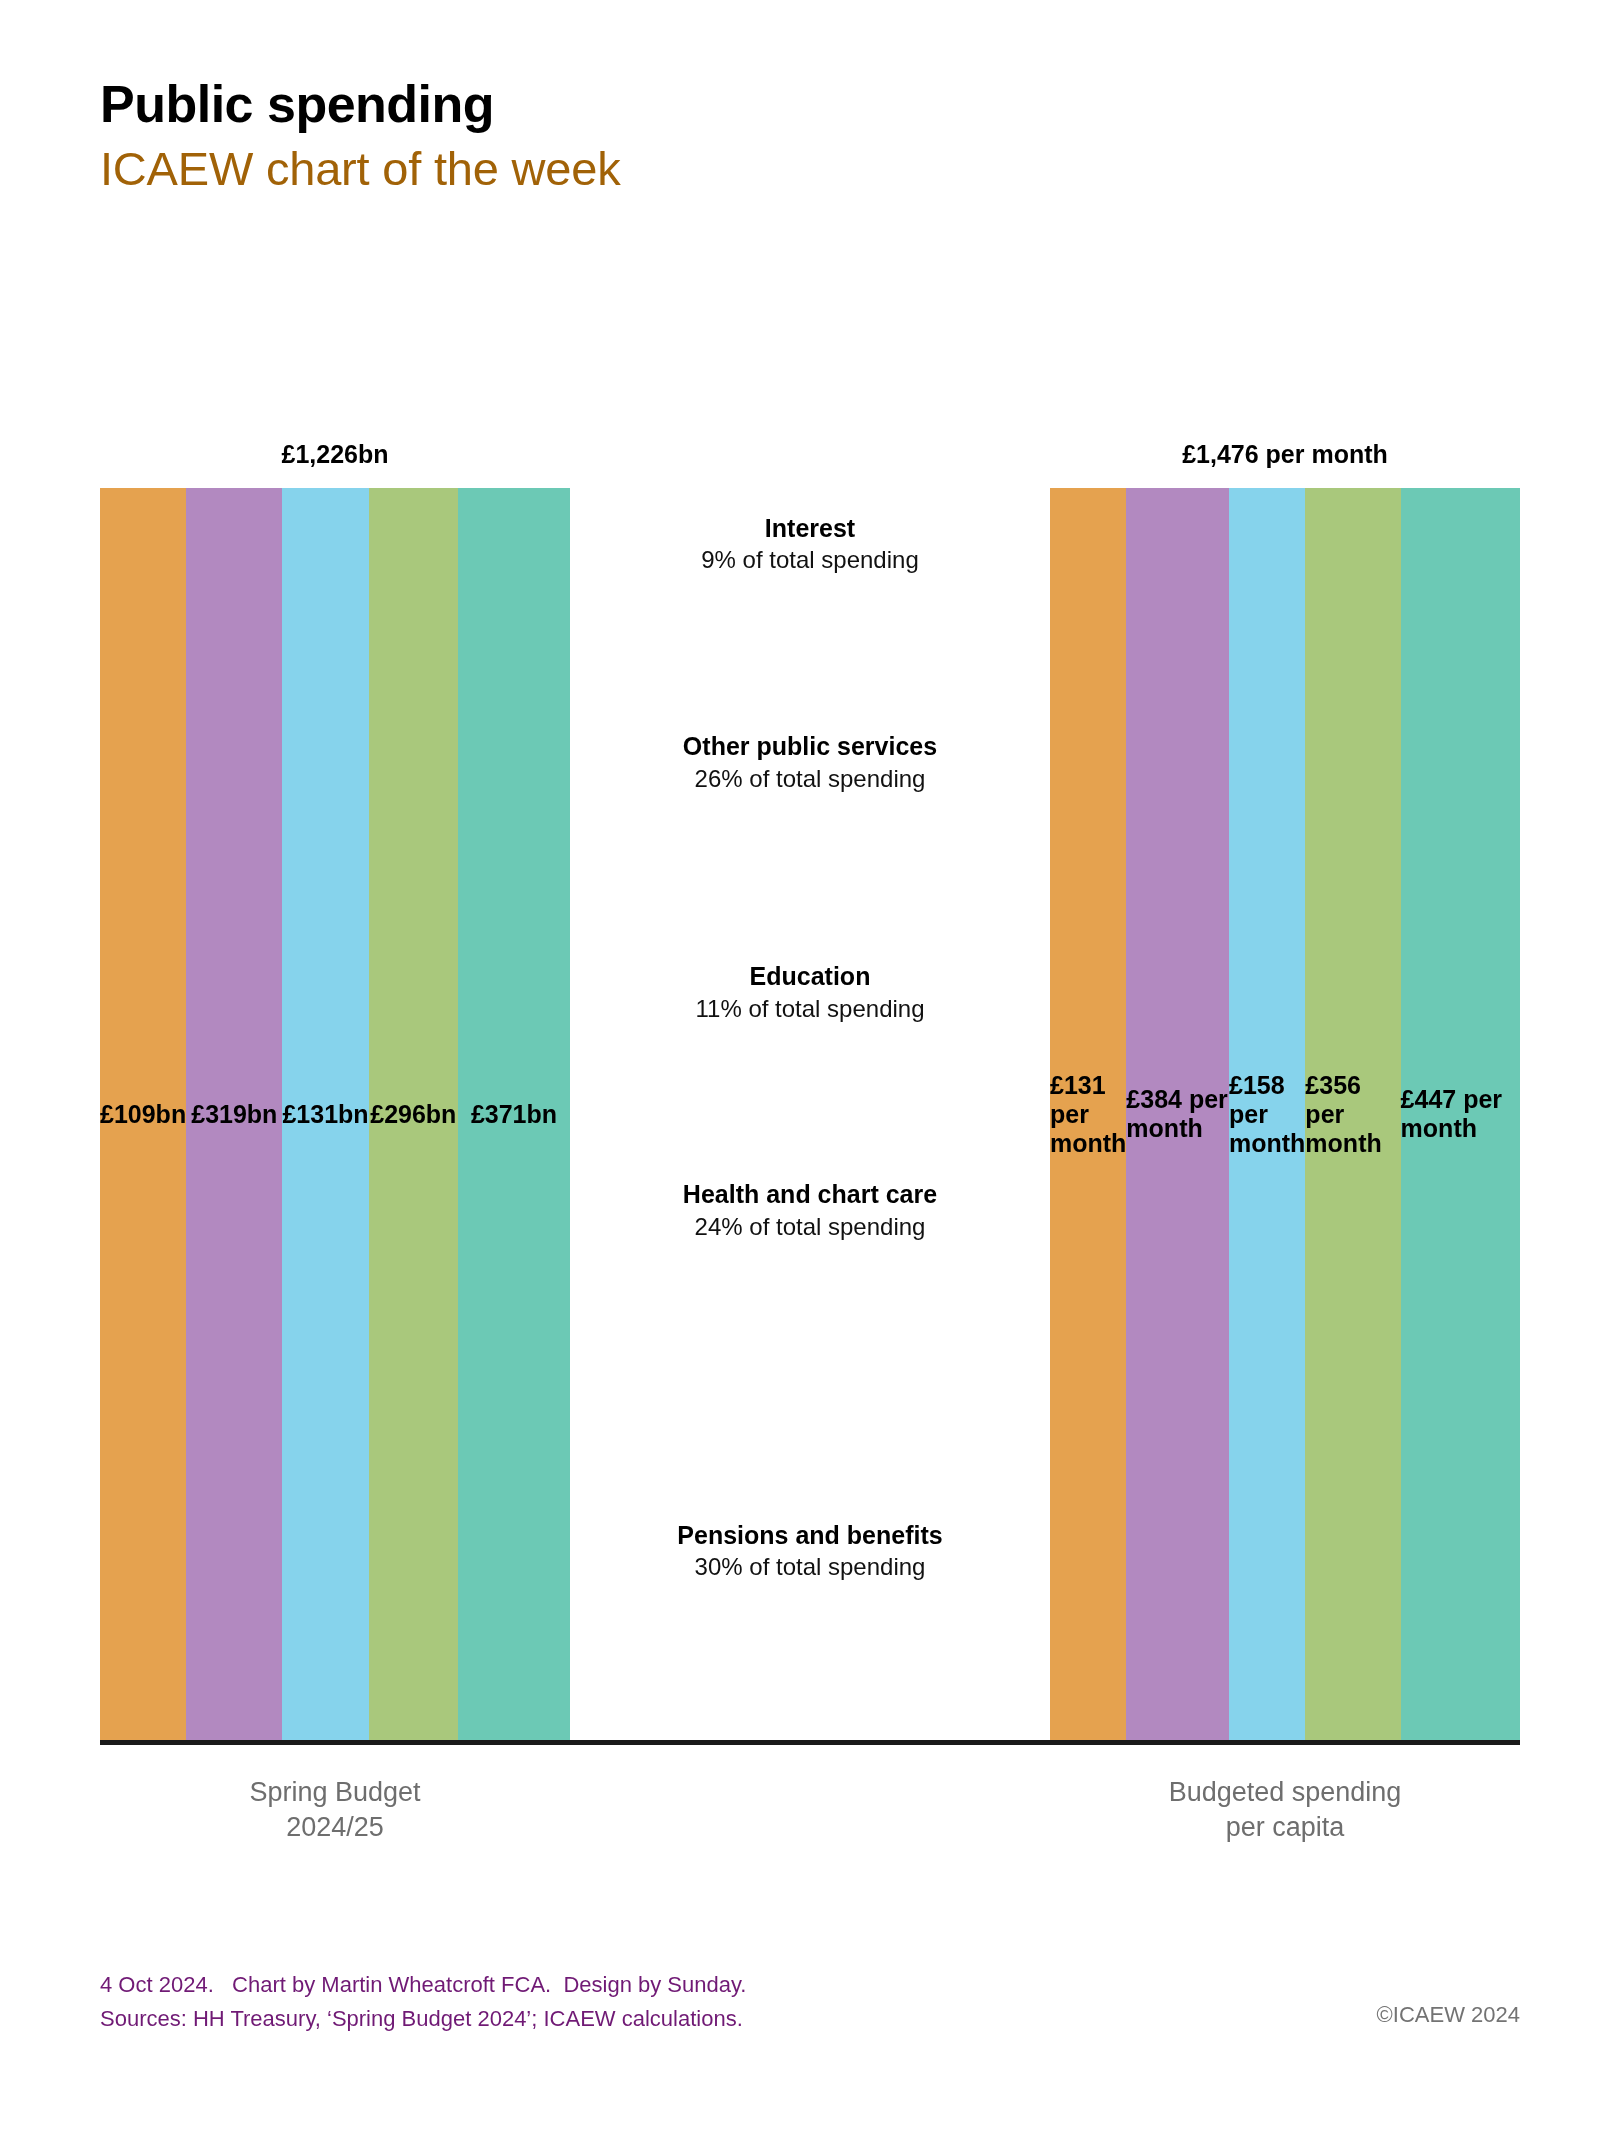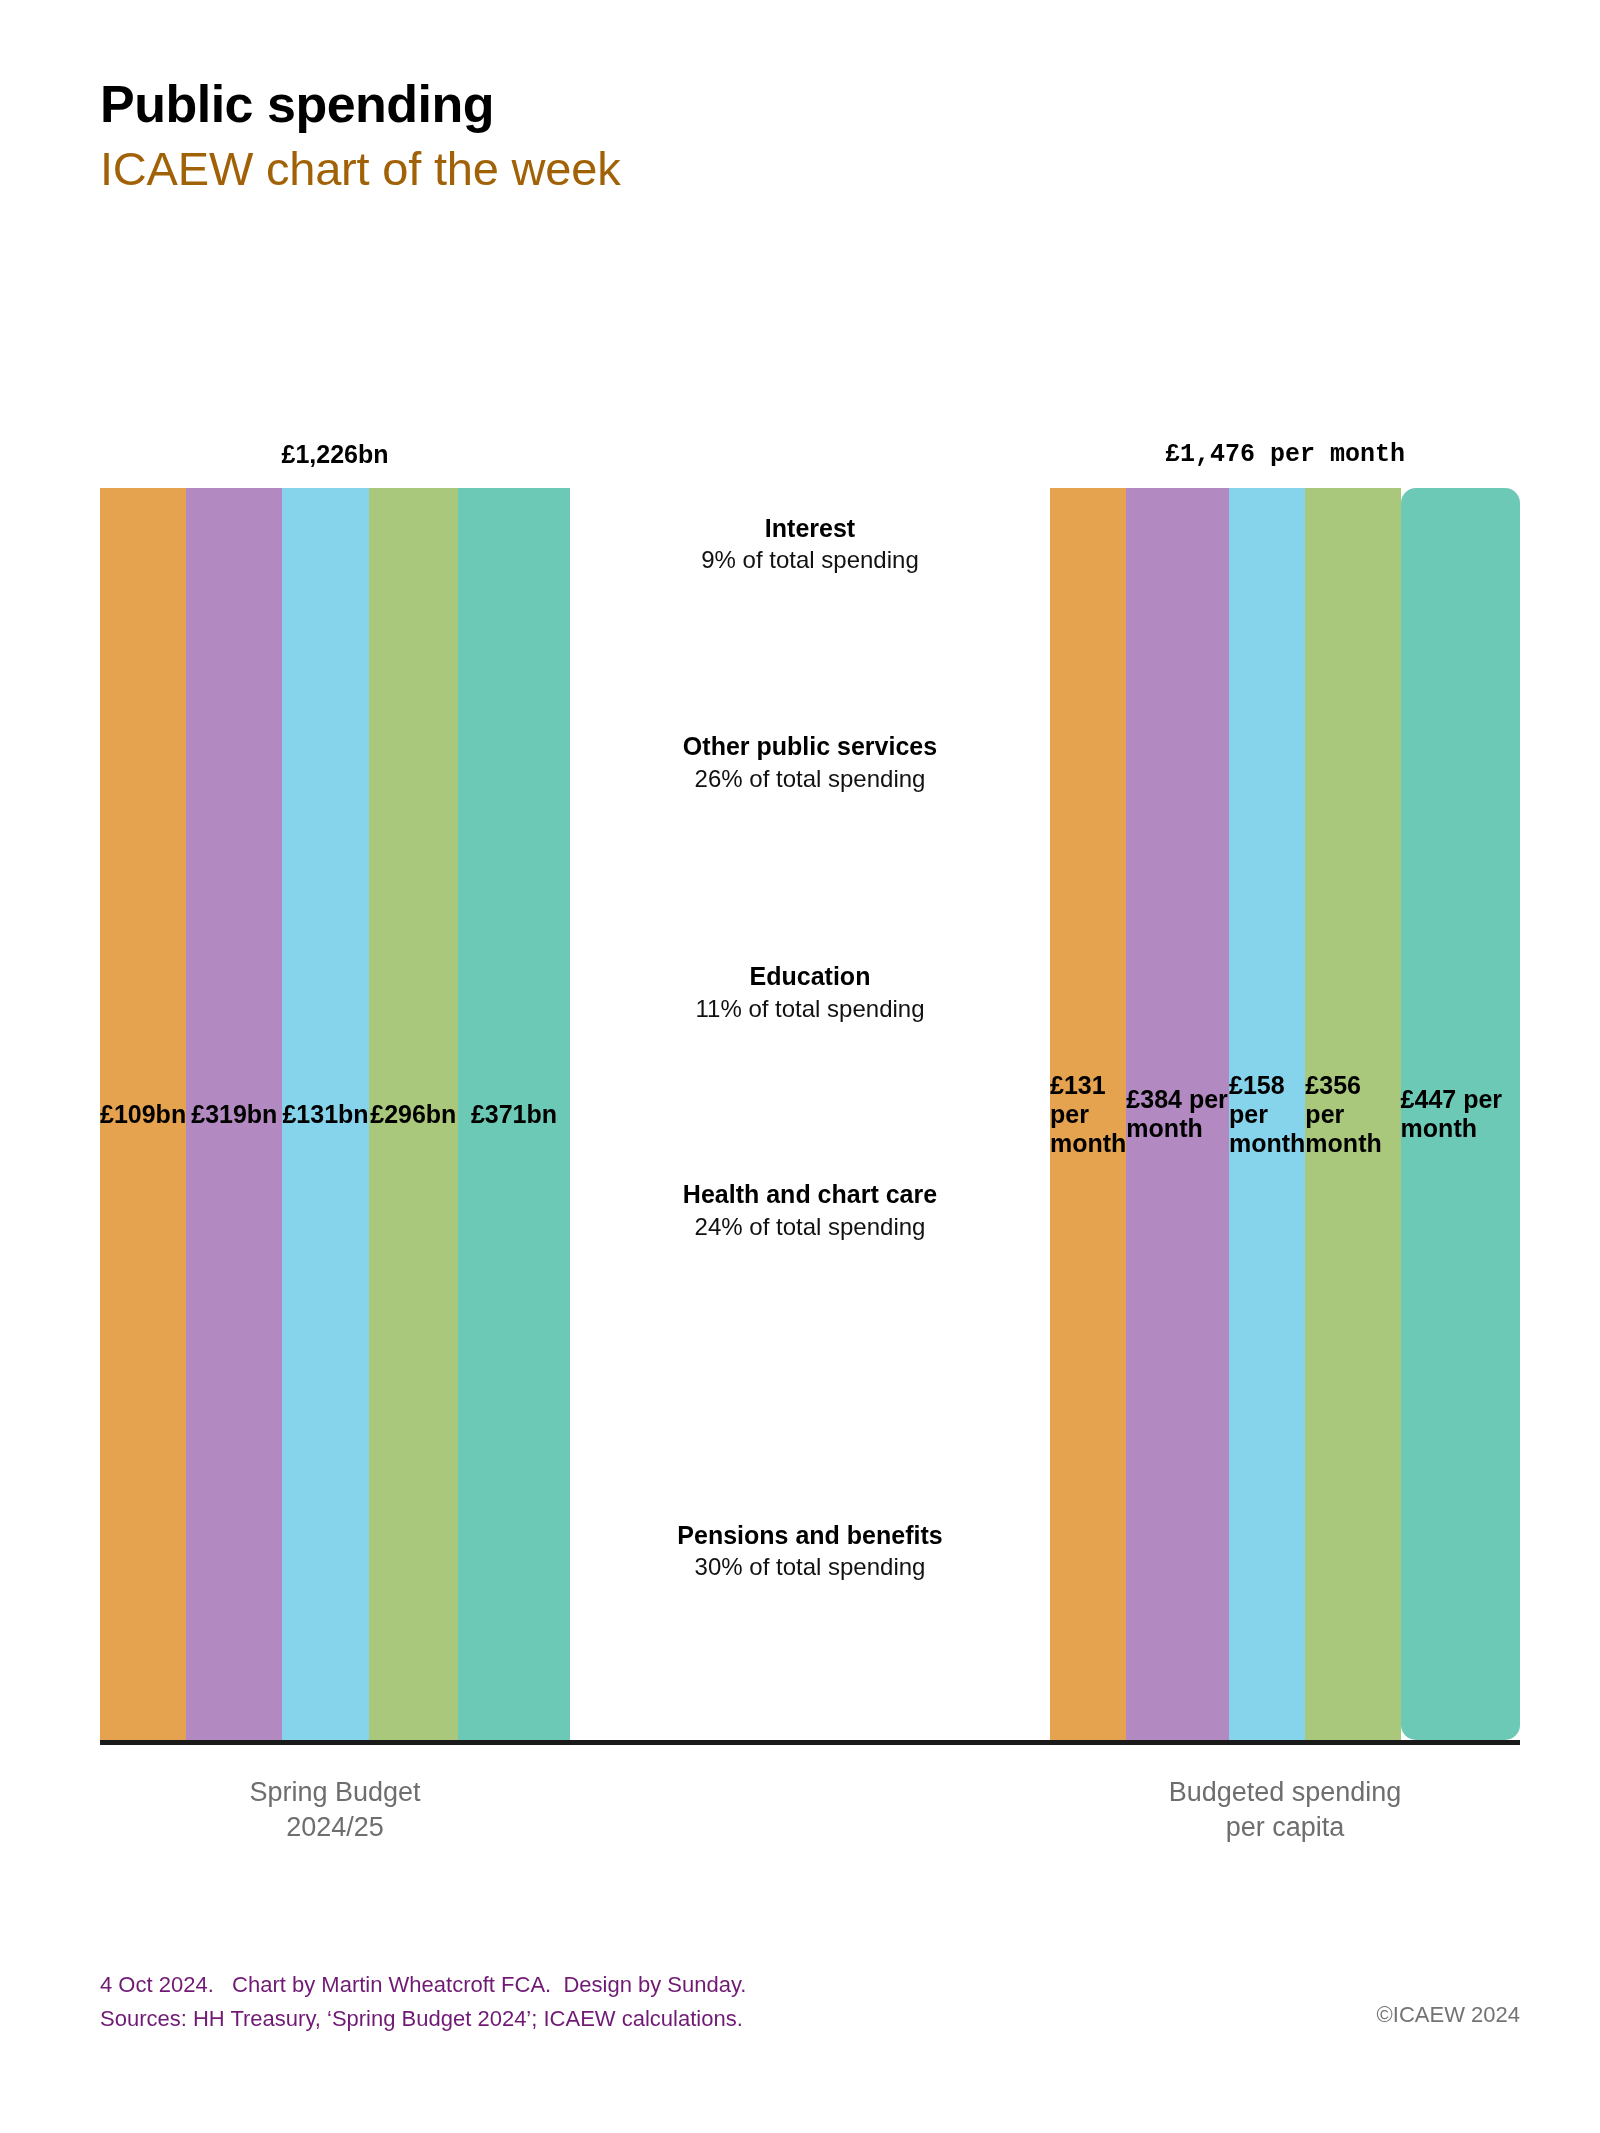--- a/index.html
+++ b/index.html
@@ -49,21 +49,21 @@
   }
   .col-header {
     position: absolute;
     font-size: 25px;
     font-weight: 700;
     color: #000000;
     text-align: center;
     top: 0;
   }
   .col-header.left  { left: 0px;   width: 470px; }
-  .col-header.right { left: 950px; width: 470px; font-family: Liberation Mono, monospace; }
+  .col-header.right { left: 950px; width: 470px; }
 
   .bars {
     position: relative;
     width: 1420px;
     height: 1252px;
   }
   .bar-col {
     position: absolute;
     top: 0;
     width: 470px;
@@ -231,21 +231,21 @@
           </div>
           <div class="seg" style="flex: 26.019 0 0px; background: rgb(178, 137, 192);">
             <span>£384 per month</span>
           </div>
           <div class="seg" style="flex: 10.685 0 0px; background: rgb(134, 211, 236);">
             <span>£158 per month</span>
           </div>
           <div class="seg" style="flex: 24.144 0 0px; background: rgb(169, 200, 124);">
             <span>£356 per month</span>
           </div>
-          <div class="seg" style="flex: 30.261 0 0px; background: rgb(108, 201, 181); border-radius: 15px;">
+          <div class="seg" style="flex: 30.261 0 0px; background: rgb(108, 201, 181);">
             <span>£447 per month</span>
           </div>
         </div>
 
       <div class="baseline"></div>
 
       <div class="axis-labels">
         <div class="axis-label left">
           <span>Spring Budget</span><br>
           <span>2024/25</span>

